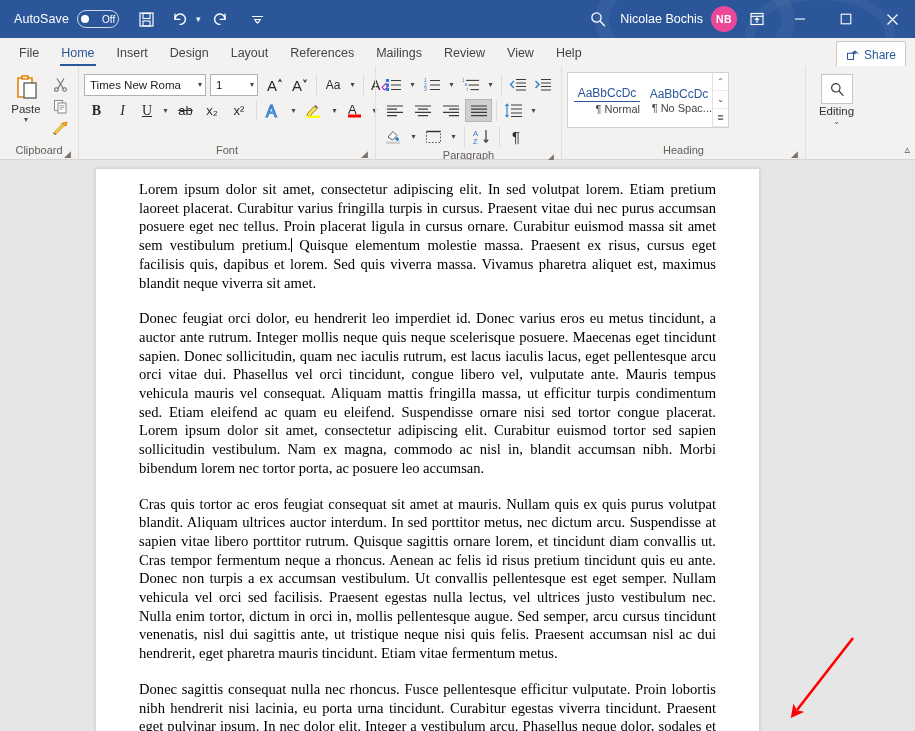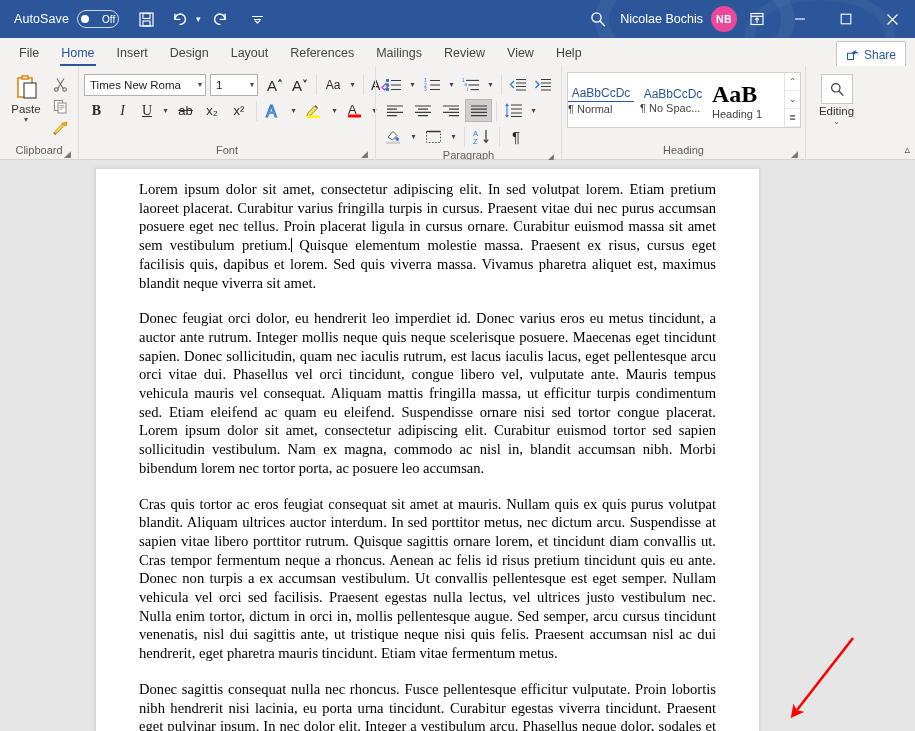--- a/index.html
+++ b/index.html
@@ -158,21 +158,21 @@
   }
   .btn.sel{ background:#d0cece; border:1px solid #b9b7b5; }
   .split-car{ width:13px;height:23px;display:flex;align-items:center;justify-content:center;font-size:8px;color:#444;cursor:pointer;}
   .vsep{ width:1px;height:20px;background:#dcdad8;margin:0 3px;}
 
   
   .gallery{
     display:flex; border:1px solid #d2d0ce; background:#fff; height:56px; margin-top:2px;
   }
   .style-item{
-    width:72px; display:flex;flex-direction:column;align-items:flex-start;justify-content:center;
+    width:72px; display:flex;flex-direction:column;align-items:flex-end;justify-content:center;
     cursor:pointer; gap:1px;
   }
   .style-prev{ font-size:12px; color:#2b579a; white-space:nowrap; overflow:hidden; width:66px; text-align:center;}
   .style-prev.u{ text-decoration:none; border-bottom:1px solid #2b579a; padding-bottom:1px; display:inline-block;}
   .style-name{ font-size:11px; color:#444; white-space:nowrap;}
   .style-h1{
     font-family:"Liberation Serif", serif; font-weight:bold; font-size:24px; color:#000;
     line-height:26px;
   }
   .gal-nav{ width:16px; display:flex;flex-direction:column;border-left:1px solid #e3e1df;}
@@ -558,24 +558,20 @@
     <div class="group-body">
       <div class="gallery">
         <div class="style-item">
           <span class="style-prev u">AaBbCcDc</span>
           <span class="style-name">¶ Normal</span>
         </div>
         <div class="style-item">
           <span class="style-prev">AaBbCcDc</span>
           <span class="style-name">¶ No Spac...</span>
         </div>
-        <div class="style-item">
-          <span class="style-h1">AaB</span>
-          <span class="style-name">Heading 1</span>
-        </div>
         <div class="gal-nav">
           <div>⌃</div>
           <div>⌄</div>
           <div>≣</div>
         </div>
       </div>
     </div>
     <div class="group-label">
       <span>Heading</span>
       <span class="dlg-launch">◢</span>

